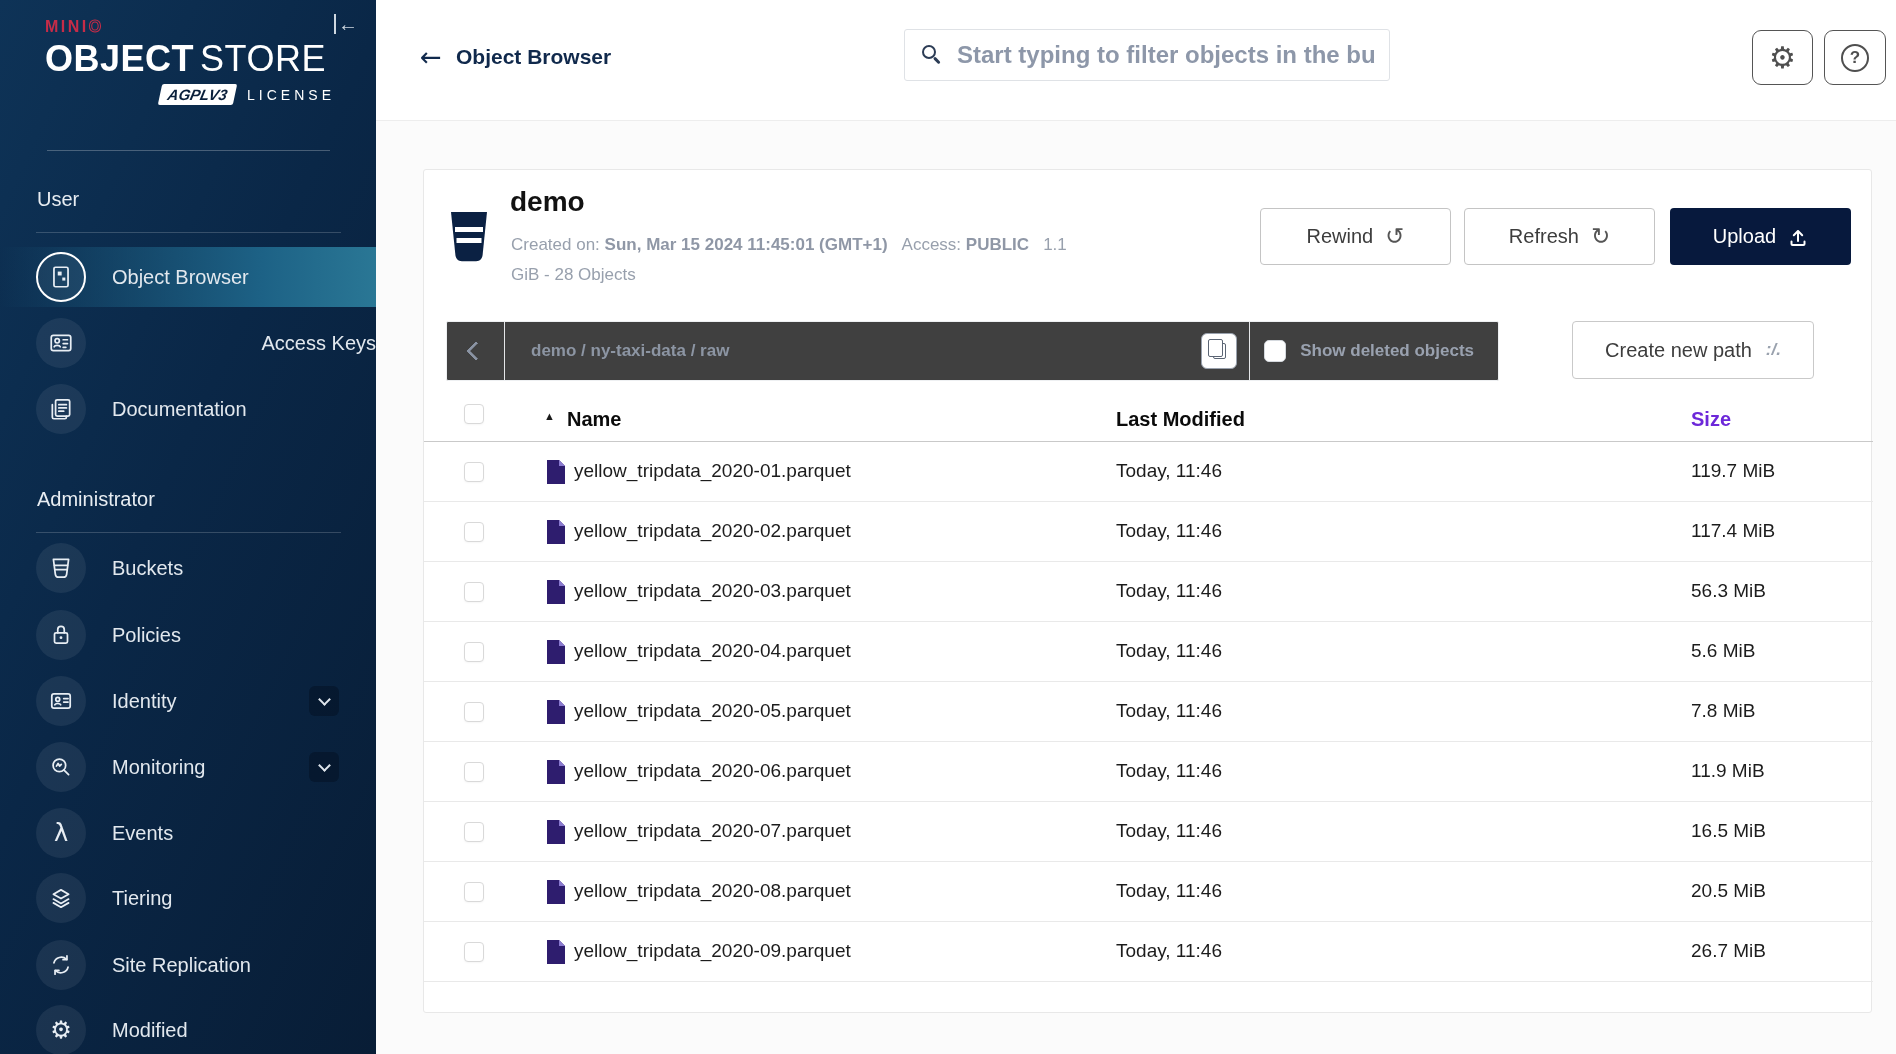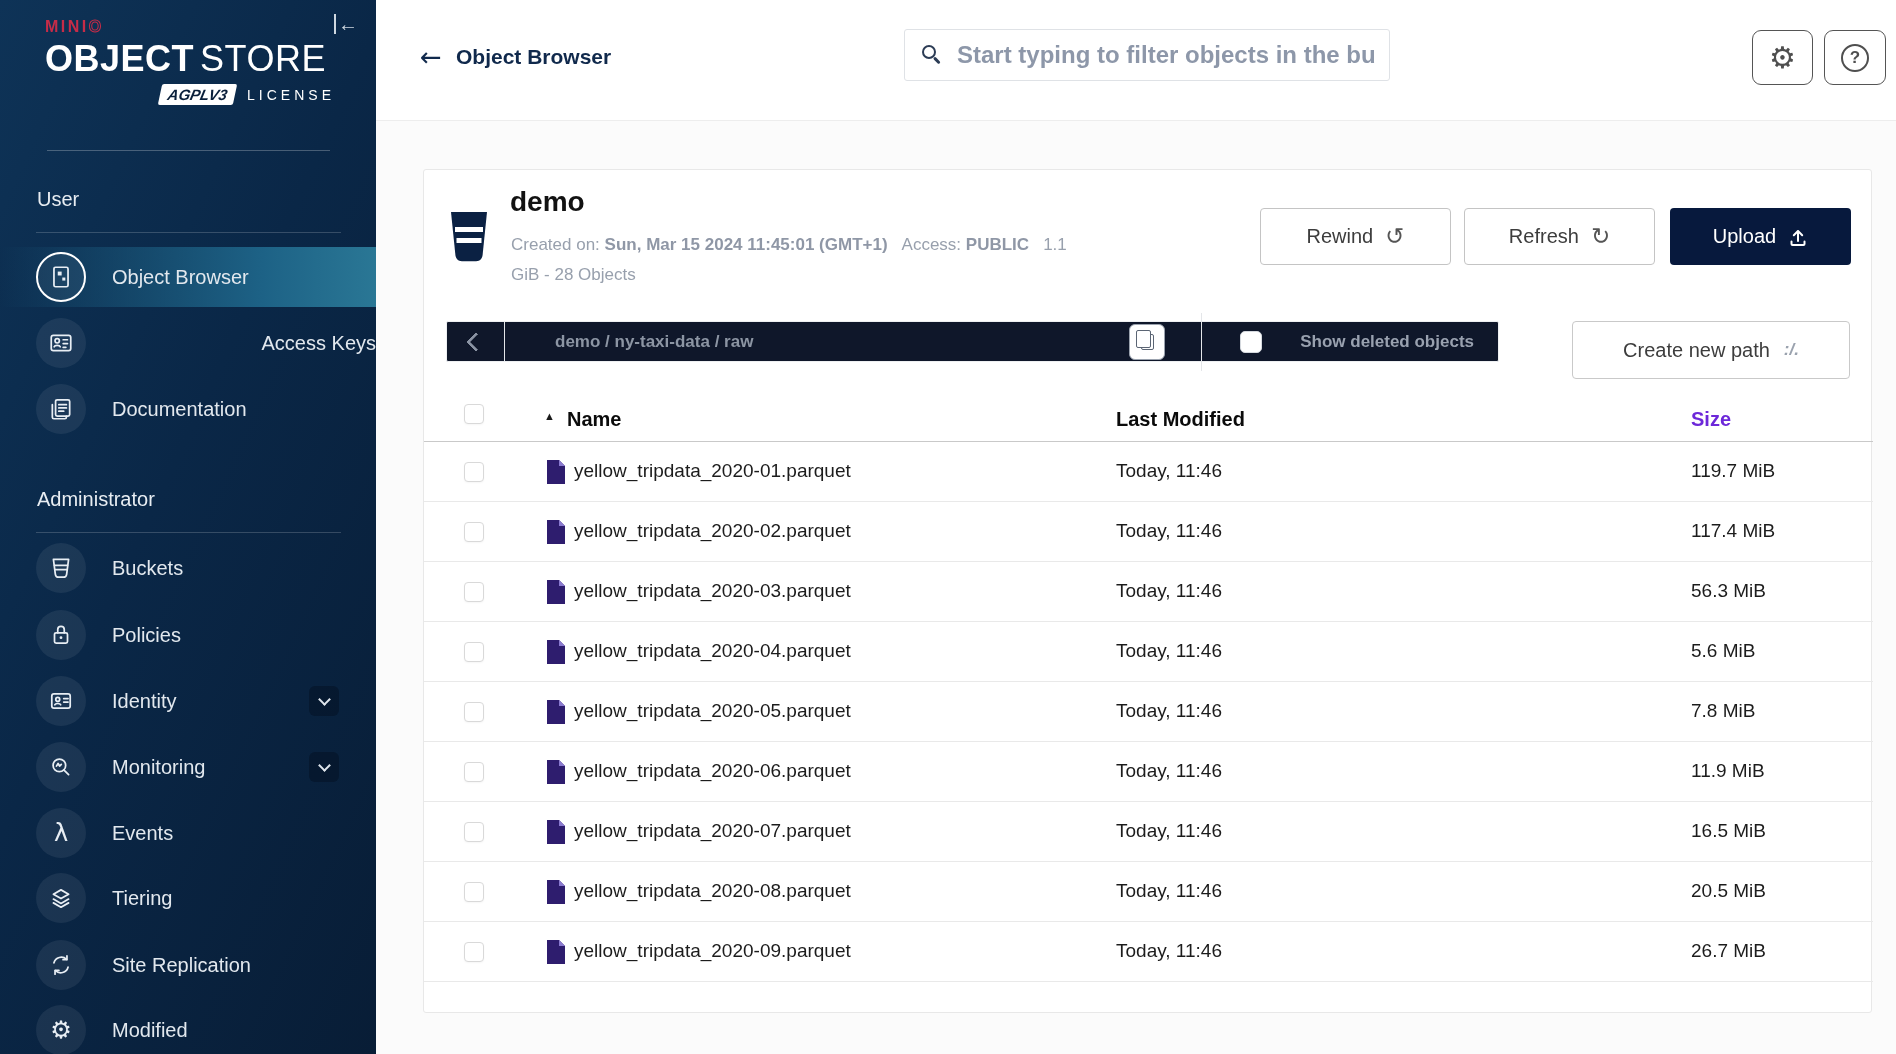--- a/index.html
+++ b/index.html
@@ -73,37 +73,37 @@
 
   .btn-outline { position:absolute; top:38px; height:57px; border:1px solid #c4c4c4; border-radius:4px;
     background:#fff; display:flex; align-items:center; justify-content:center; gap:12px;
     font-size:20px; color:#3d3d3d; cursor:pointer; }
   .btn-glyph { font-size:23px; color:#555; font-family:"DejaVu Sans", sans-serif; line-height:1; }
   .btn-upload { position:absolute; top:38px; left:1246px; width:181px; height:57px; background:#07193d;
     border-radius:4px; display:flex; align-items:center; justify-content:center; gap:12px;
     font-size:20px; color:#ffffff; cursor:pointer; border:none; }
 
   
-  .pathbar { position:absolute; left:22px; top:151px; width:1053px; height:41px; background:#0f172a;
-    border:1px solid #eef0f2; border-radius:2px; display:flex; align-items:center;gap:24px; }
+  .pathbar { position:absolute; left:22px; top:151px; width:1053px; height:60px; background:#404040;
+    border:1px solid #eef0f2; border-radius:2px; display:flex; align-items:center; }
   .pb-back { width:58px; height:100%; border-right:1px solid #e4e6e9; display:flex; align-items:center;
     justify-content:center; cursor:pointer; flex:0 0 auto; }
   .pb-back-chev { width:14px; height:14px; border-left:3px solid #8a93a3; border-bottom:3px solid #8a93a3;
     transform:rotate(45deg); border-radius:1px; }
   .pb-crumb { flex:1; padding-left:26px; font-size:17px; font-weight:700; color:#8c95a3; }
   .pb-copy { width:36px; height:36px; border:1px solid #9aa2ae; border-radius:6px; background:#fff;
     display:flex; align-items:center; justify-content:center; cursor:pointer; flex:0 0 auto; margin-right:12px; }
   .copy-shape { position:relative; width:13px; height:16px; border:1.8px solid #5b6574; border-radius:2px; background:#fff; }
   .copy-shape::before { content:""; position:absolute; left:-6px; top:-5px; width:13px; height:16px;
     border:1.8px solid #5b6574; border-radius:2px; background:#fff; }
   .pb-divider { width:1px; height:58px; background:#e4e6e9; margin-right:14px; flex:0 0 auto; }
   .pb-checkbox { width:22px; height:22px; border:1.5px solid #d5d9de; border-radius:5px; background:#fff;
     cursor:pointer; flex:0 0 auto; margin-right:14px; }
   .pb-label { font-size:17px; font-weight:700; color:#99a1af; padding-right:24px; white-space:nowrap; }
-  .btn-createpath { position:absolute; left:1148px; top:151px; width:278px; height:58px; background:#fff;
+  .btn-createpath { position:absolute; left:1148px; top:151px; width:242px; height:58px; background:#fff;
     border:1px solid #c9c9c9; border-radius:4px; display:flex; align-items:center; justify-content:center;
     gap:14px; font-size:20px; color:#3d3d3d; cursor:pointer; }
   .cp-icon { font-size:17px; font-weight:700; font-style:italic; color:#9aa2ae; }
 
   
   .thead { position:absolute; left:0; top:230px; width:1449px; height:42px; border-bottom:1px solid #c9c9c9; }
   .th-name { position:absolute; left:143px; top:8px; font-size:20px; font-weight:700; color:#0b0b0b; }
   .sort-caret { position:absolute; left:120px; top:10px; font-size:11px; color:#1a1a1a; }
   .th-mod { position:absolute; left:692px; top:8px; font-size:20px; font-weight:700; color:#0b0b0b; }
   .th-size { position:absolute; left:1267px; top:8px; font-size:20px; font-weight:700; color:#6d28d9; }

